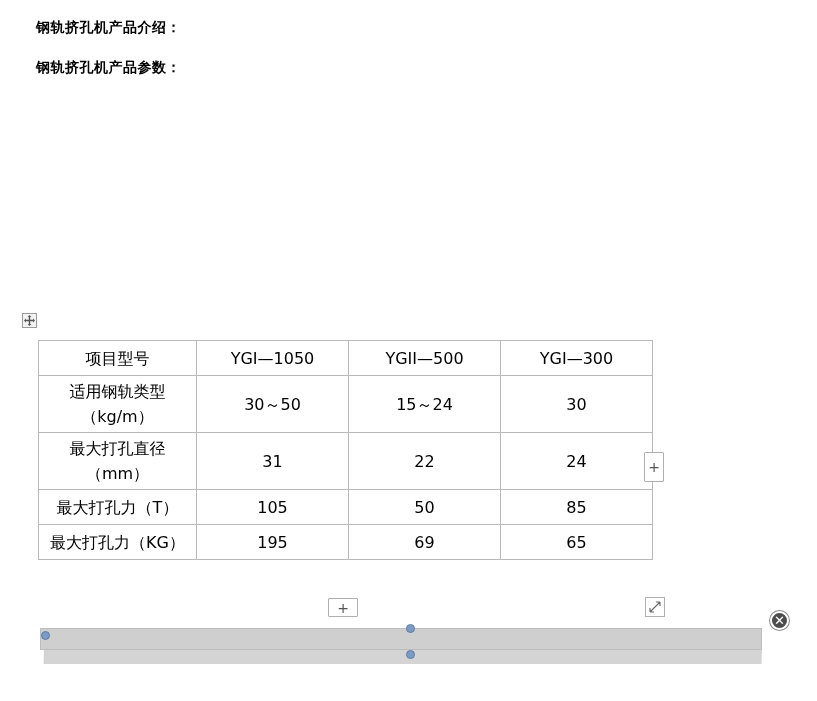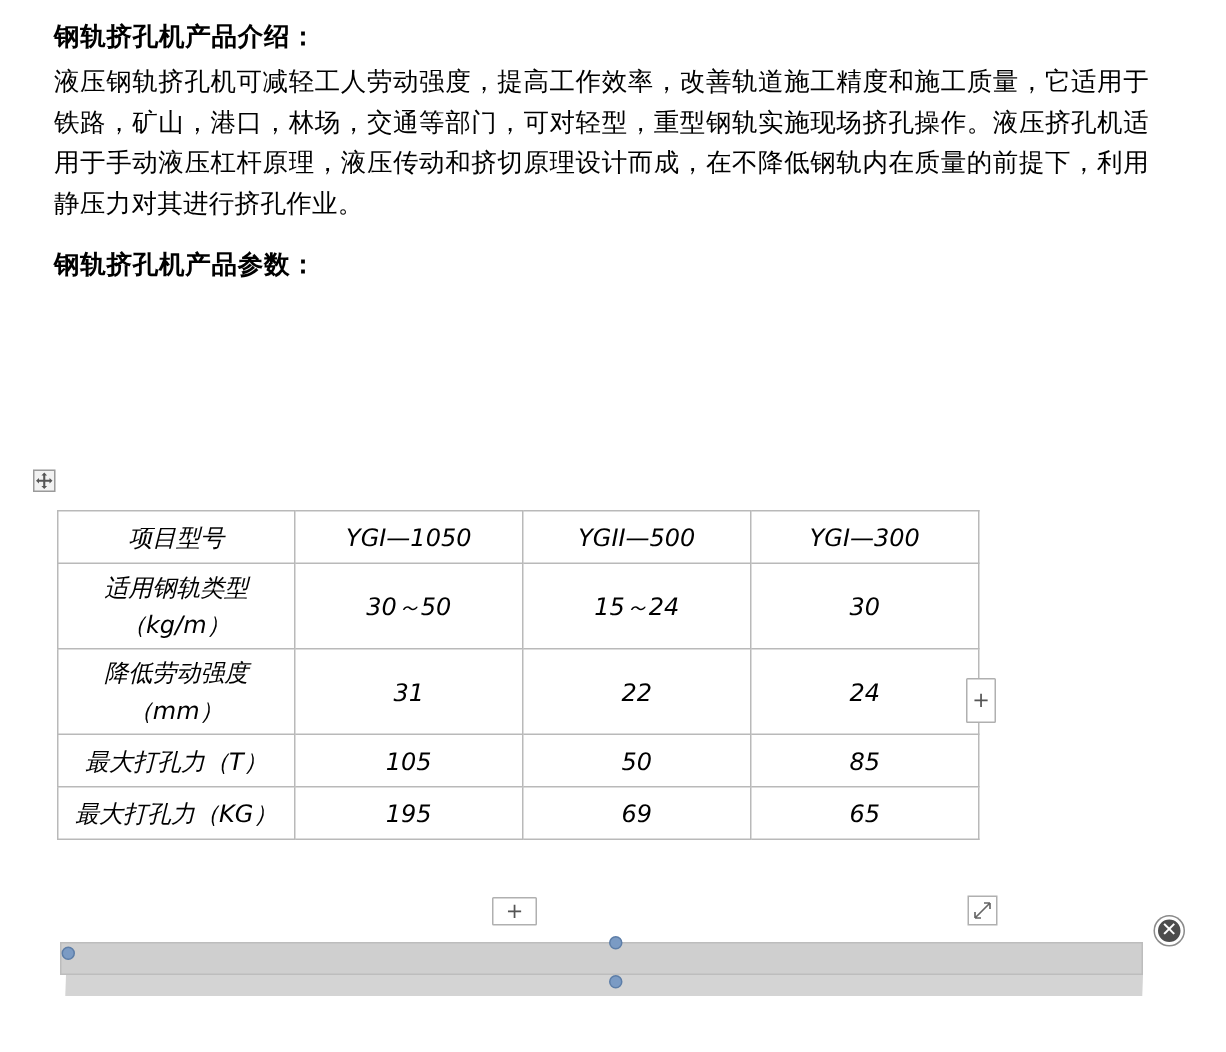--- a/index.html
+++ b/index.html
@@ -21,23 +21,23 @@
     width: 817px;
     height: 701px;
   }
   .content {
     position: absolute;
     left: 36px;
     top: 14px;
     width: 730px;
   }
   .heading {
-    font-family: Liberation Mono, monospace;
+    font-family: Liberation Sans, sans-serif;
     font-weight: bold;
-    font-size: 17px;
+    font-size: 14px;
     line-height: 26px;
     margin: 0 0 2px 0;
     letter-spacing: 0.5px;
   }
   .para {
     font-family: "DejaVu Sans", sans-serif;
     font-size: 17px;
     line-height: 27px;
     margin: 0 0 4px 0;
     text-align: justify;
@@ -52,21 +52,20 @@
     left: 38px;
     top: 340px;
     width: 614px;
   }
   table.params {
     border-collapse: collapse;
     width: 614px;
     table-layout: fixed;
     font-family: "DejaVu Sans", sans-serif;
     font-size: 16px;
-    font-style: italic;
   }
   table.params td {
     border: 1px solid #b9b9b9;
     text-align: center;
     vertical-align: middle;
     padding: 3px 2px;
     line-height: 25px;
     height: 28px;
   }
   table.params td.label2 {
@@ -185,21 +184,20 @@
   }
 </style>
 </head>
 <body>
 
 <div class="page">
 
   <div class="content">
 
     <div class="heading">钢轨挤孔机产品介绍：</div>
-    <div class="para">液压钢轨挤孔机可减轻工人劳动强度，提高工作效率，改善轨道施工精度和施工质量，它适用于铁路，矿山，港口，林场，交通等部门，可对轻型，重型钢轨实施现场挤孔操作。液压挤孔机适用于手动液压杠杆原理，液压传动和挤切原理设计而成，在不降低钢轨内在质量的前提下，利用静压力对其进行挤孔作业。</div>
 
     <div class="spacer-sm"></div>
 
 
     <div class="spacer-sm"></div>
 
     <div class="heading">钢轨挤孔机产品参数：</div>
   </div>
 
   <div class="move-handle">
@@ -224,21 +222,21 @@
           <td>YGI—300</td>
         </tr>
         <tr>
           <td class="label2" style="white-space: pre-line;">适用钢轨类型
 （kg/m）</td>
           <td>30～50</td>
           <td>15～24</td>
           <td>30</td>
         </tr>
         <tr>
-          <td class="label2" style="white-space: pre-line;">降低劳动强度
+          <td class="label2" style="white-space: pre-line;">最大打孔直径
 （mm）</td>
           <td>31</td>
           <td>22</td>
           <td>24</td>
         </tr>
         <tr>
           <td>最大打孔力（T）</td>
           <td>105</td>
           <td>50</td>
           <td>85</td>

